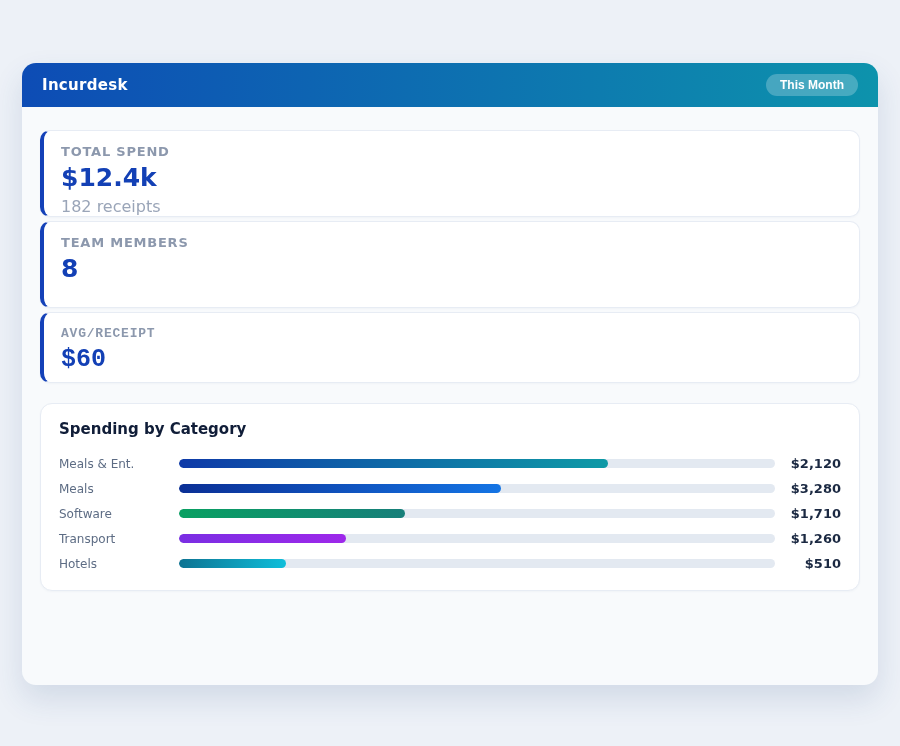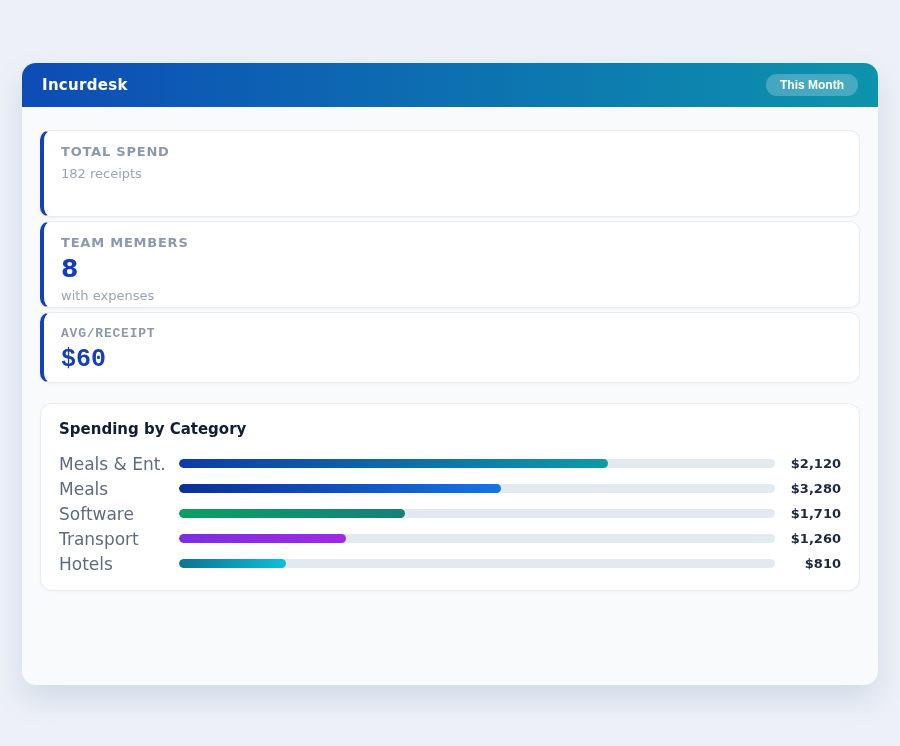--- a/index.html
+++ b/index.html
@@ -66,21 +66,21 @@
   }
   .stat-value {
     margin-top: 6px;
     font-size: 25px;
     font-weight: bold;
     line-height: 1;
     color: #1441b8;
   }
   .stat-sub {
     margin-top: 7px;
-    font-size: 13px;
+    font-size: 16px;
     color: #9aa5b8;
   }
   .chart-card {
     margin-top: 20px;
     background: #ffffff;
     border: 1px solid #e7ecf4;
     border-radius: 12px;
     height: 188px;
     padding: 16px 18px 0 18px;
     box-shadow: 0 1px 2px rgba(40,70,130,0.04);
@@ -91,21 +91,21 @@
     color: #101d38;
     margin-bottom: 13px;
   }
   .chart-row {
     display: grid;
     grid-template-columns: 120px 1fr 66px;
     align-items: center;
     height: 25px;
   }
   .row-label {
-    font-size: 17px;
+    font-size: 12px;
     color: #5d6c84;
   }
   .bar-track {
     height: 9px;
     background: #e3e9f1;
     border-radius: 5px;
     overflow: hidden;
   }
   .bar-fill {
     height: 100%;
@@ -126,27 +126,27 @@
 
   <div class="app-header" style="background: linear-gradient(90deg, rgb(13, 76, 181), rgb(13, 147, 172));">
     <div class="app-title">Incurdesk</div>
     <button class="period-badge">This Month</button>
   </div>
 
   <div class="content">
 
     <div class="stat-card" style="border-left-color: rgb(20, 65, 184);">
       <div class="stat-label">TOTAL SPEND</div>
+      <div class="stat-value" style="color: rgb(19, 64, 181);">$12.4k</div>
       <div class="stat-sub">182 receipts</div>
     </div>
 
     <div class="stat-card" style="border-left-color: rgb(20, 65, 184);">
       <div class="stat-label">TEAM MEMBERS</div>
       <div class="stat-value" style="color: rgb(19, 64, 181);">8</div>
-      <div class="stat-sub">with expenses</div>
     </div>
 
     <div class="stat-card short" style="border-left-color: rgb(20, 65, 184); font-family: Liberation Mono, monospace;">
       <div class="stat-label">AVG/RECEIPT</div>
       <div class="stat-value" style="color: rgb(19, 64, 181);">$60</div>
       <div class="stat-sub"></div>
     </div>
 
 
     <div class="chart-card">
@@ -182,18 +182,18 @@
             <div class="bar-fill" style="width: 28%; background: linear-gradient(90deg, rgb(122, 46, 227), rgb(158, 40, 234));"></div>
           </div>
         <div class="row-value">$1,260</div>
       </div>
 
       <div class="chart-row">
         <div class="row-label">Hotels</div>
         <div class="bar-track" style="background: rgb(227, 233, 241);">
             <div class="bar-fill" style="width: 18%; background: linear-gradient(90deg, rgb(13, 115, 146), rgb(15, 190, 218));"></div>
           </div>
-        <div class="row-value">$810</div>
+        <div class="row-value">$510</div>
       </div>
 
     </div>
   </div>
 </div>
 
 </body></html>

